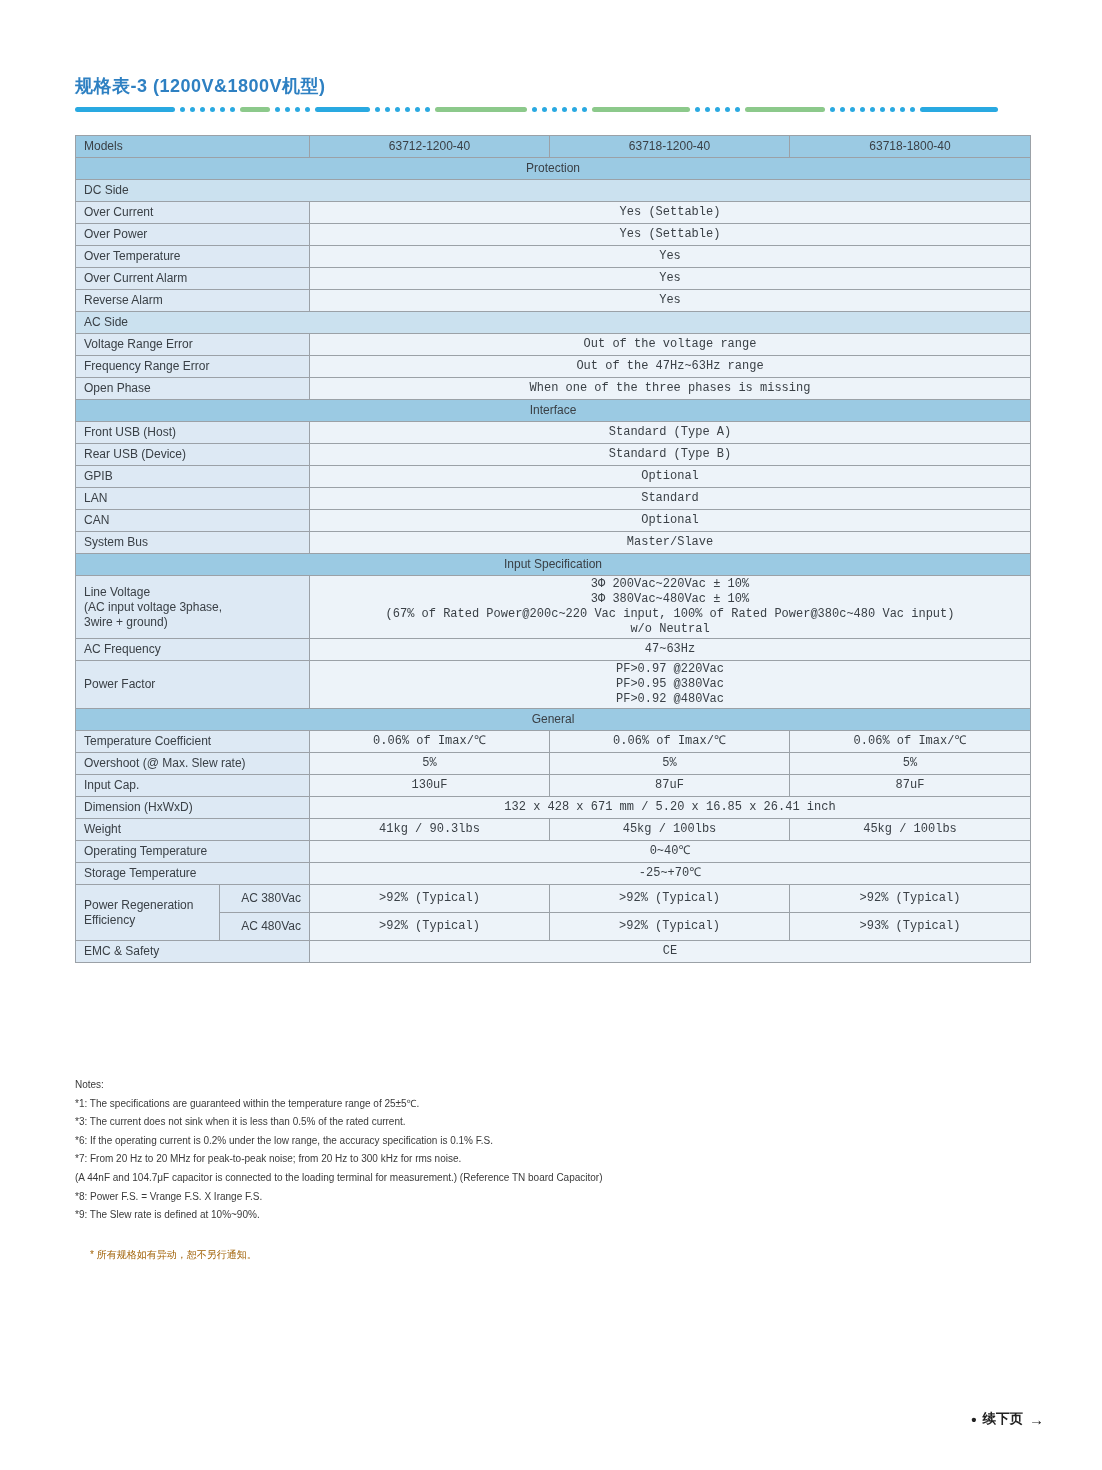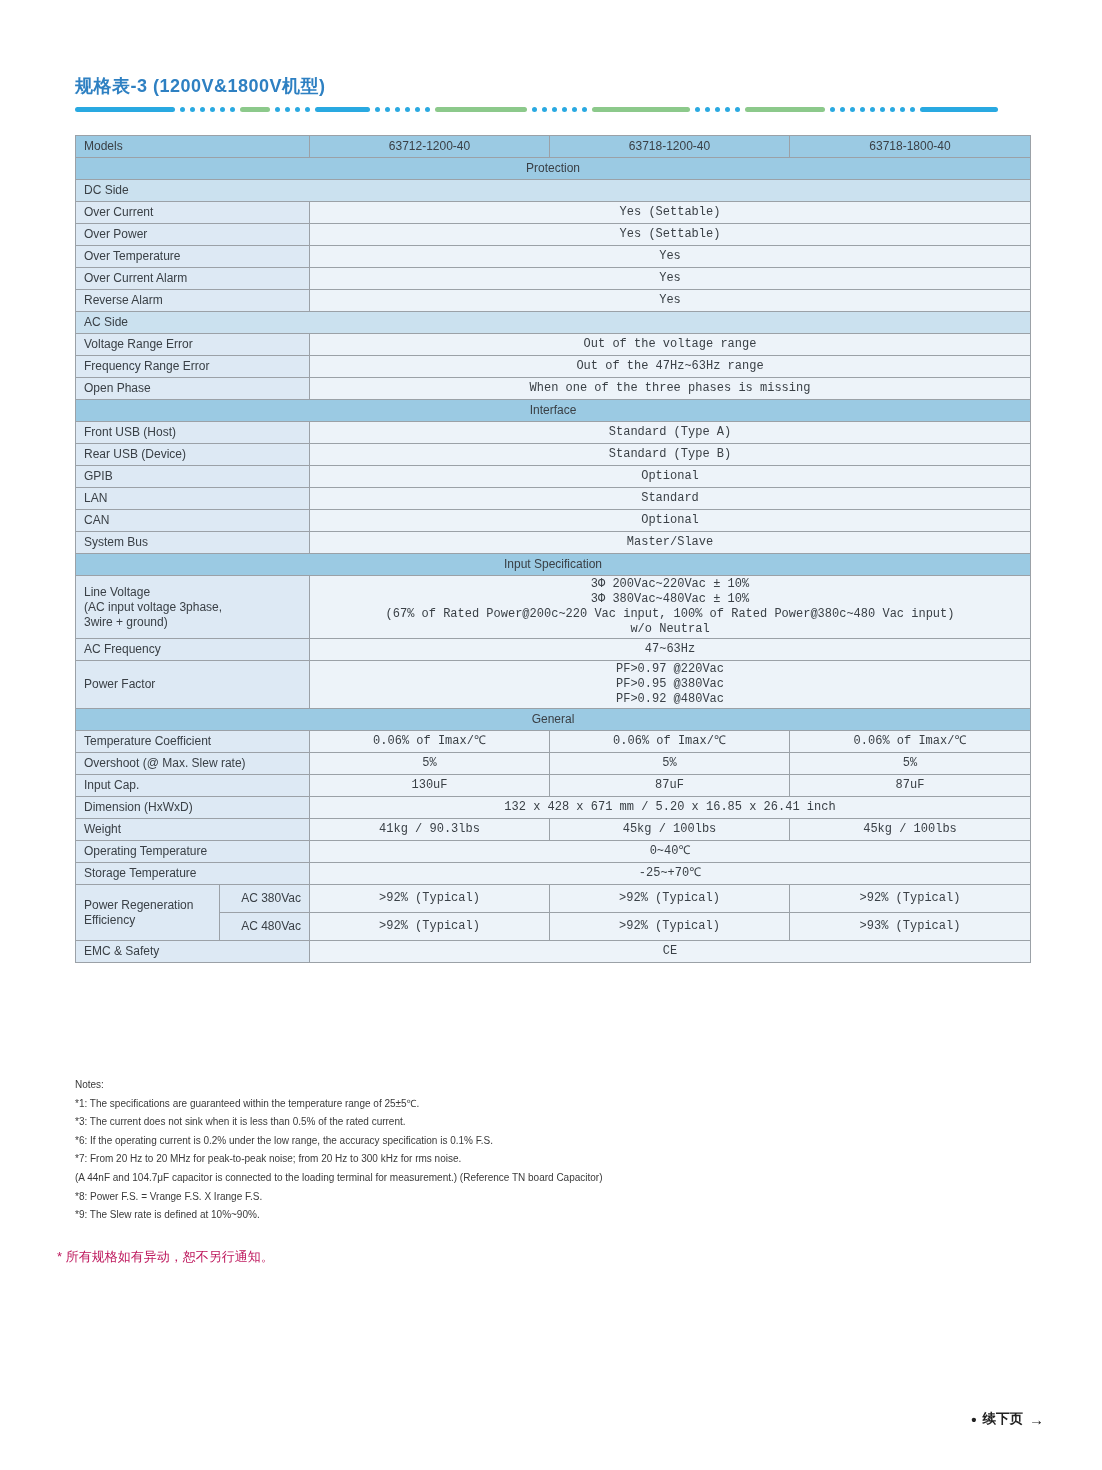--- a/index.html
+++ b/index.html
@@ -24,21 +24,21 @@
   td.lbl    { background:#dde9f4; text-align:left; }
   td.sublbl { background:#dde9f4; text-align:right; }
   td.val    { background:#edf3f9; text-align:center;font-family:Liberation Mono, monospace; }
   td.mdl-lbl{ background:#9bcae3; text-align:left; }
   td.mdl    { background:#9bcae3; text-align:center; }
   td.multi  { padding:3px 8px; }
   .cell-line { display:block; text-align:inherit; }
 
   .notes { position:absolute; left:75px; top:1030px; width:900px;
            font-size:10px; color:#3a3a3a; line-height:18.6px;margin-top:46px; }
-  .disclaimer { position:absolute; left:57px; top:1248px; font-size:13px; color:#be185d; }
+  .disclaimer { position:absolute; left:90px; top:1248px; font-size:10px; color:#a16207; }
 
   .footer { position:absolute; right:58px; top:1410px; font-size:13.5px; color:#222;
             display:flex; align-items:center; gap:6px; font-weight:600; }
   .footer .bullet { font-size:15px; }
   .footer .arrow { font-size:15px; }
 </style>
 </head>
 <body>
 
 <div class="page">

